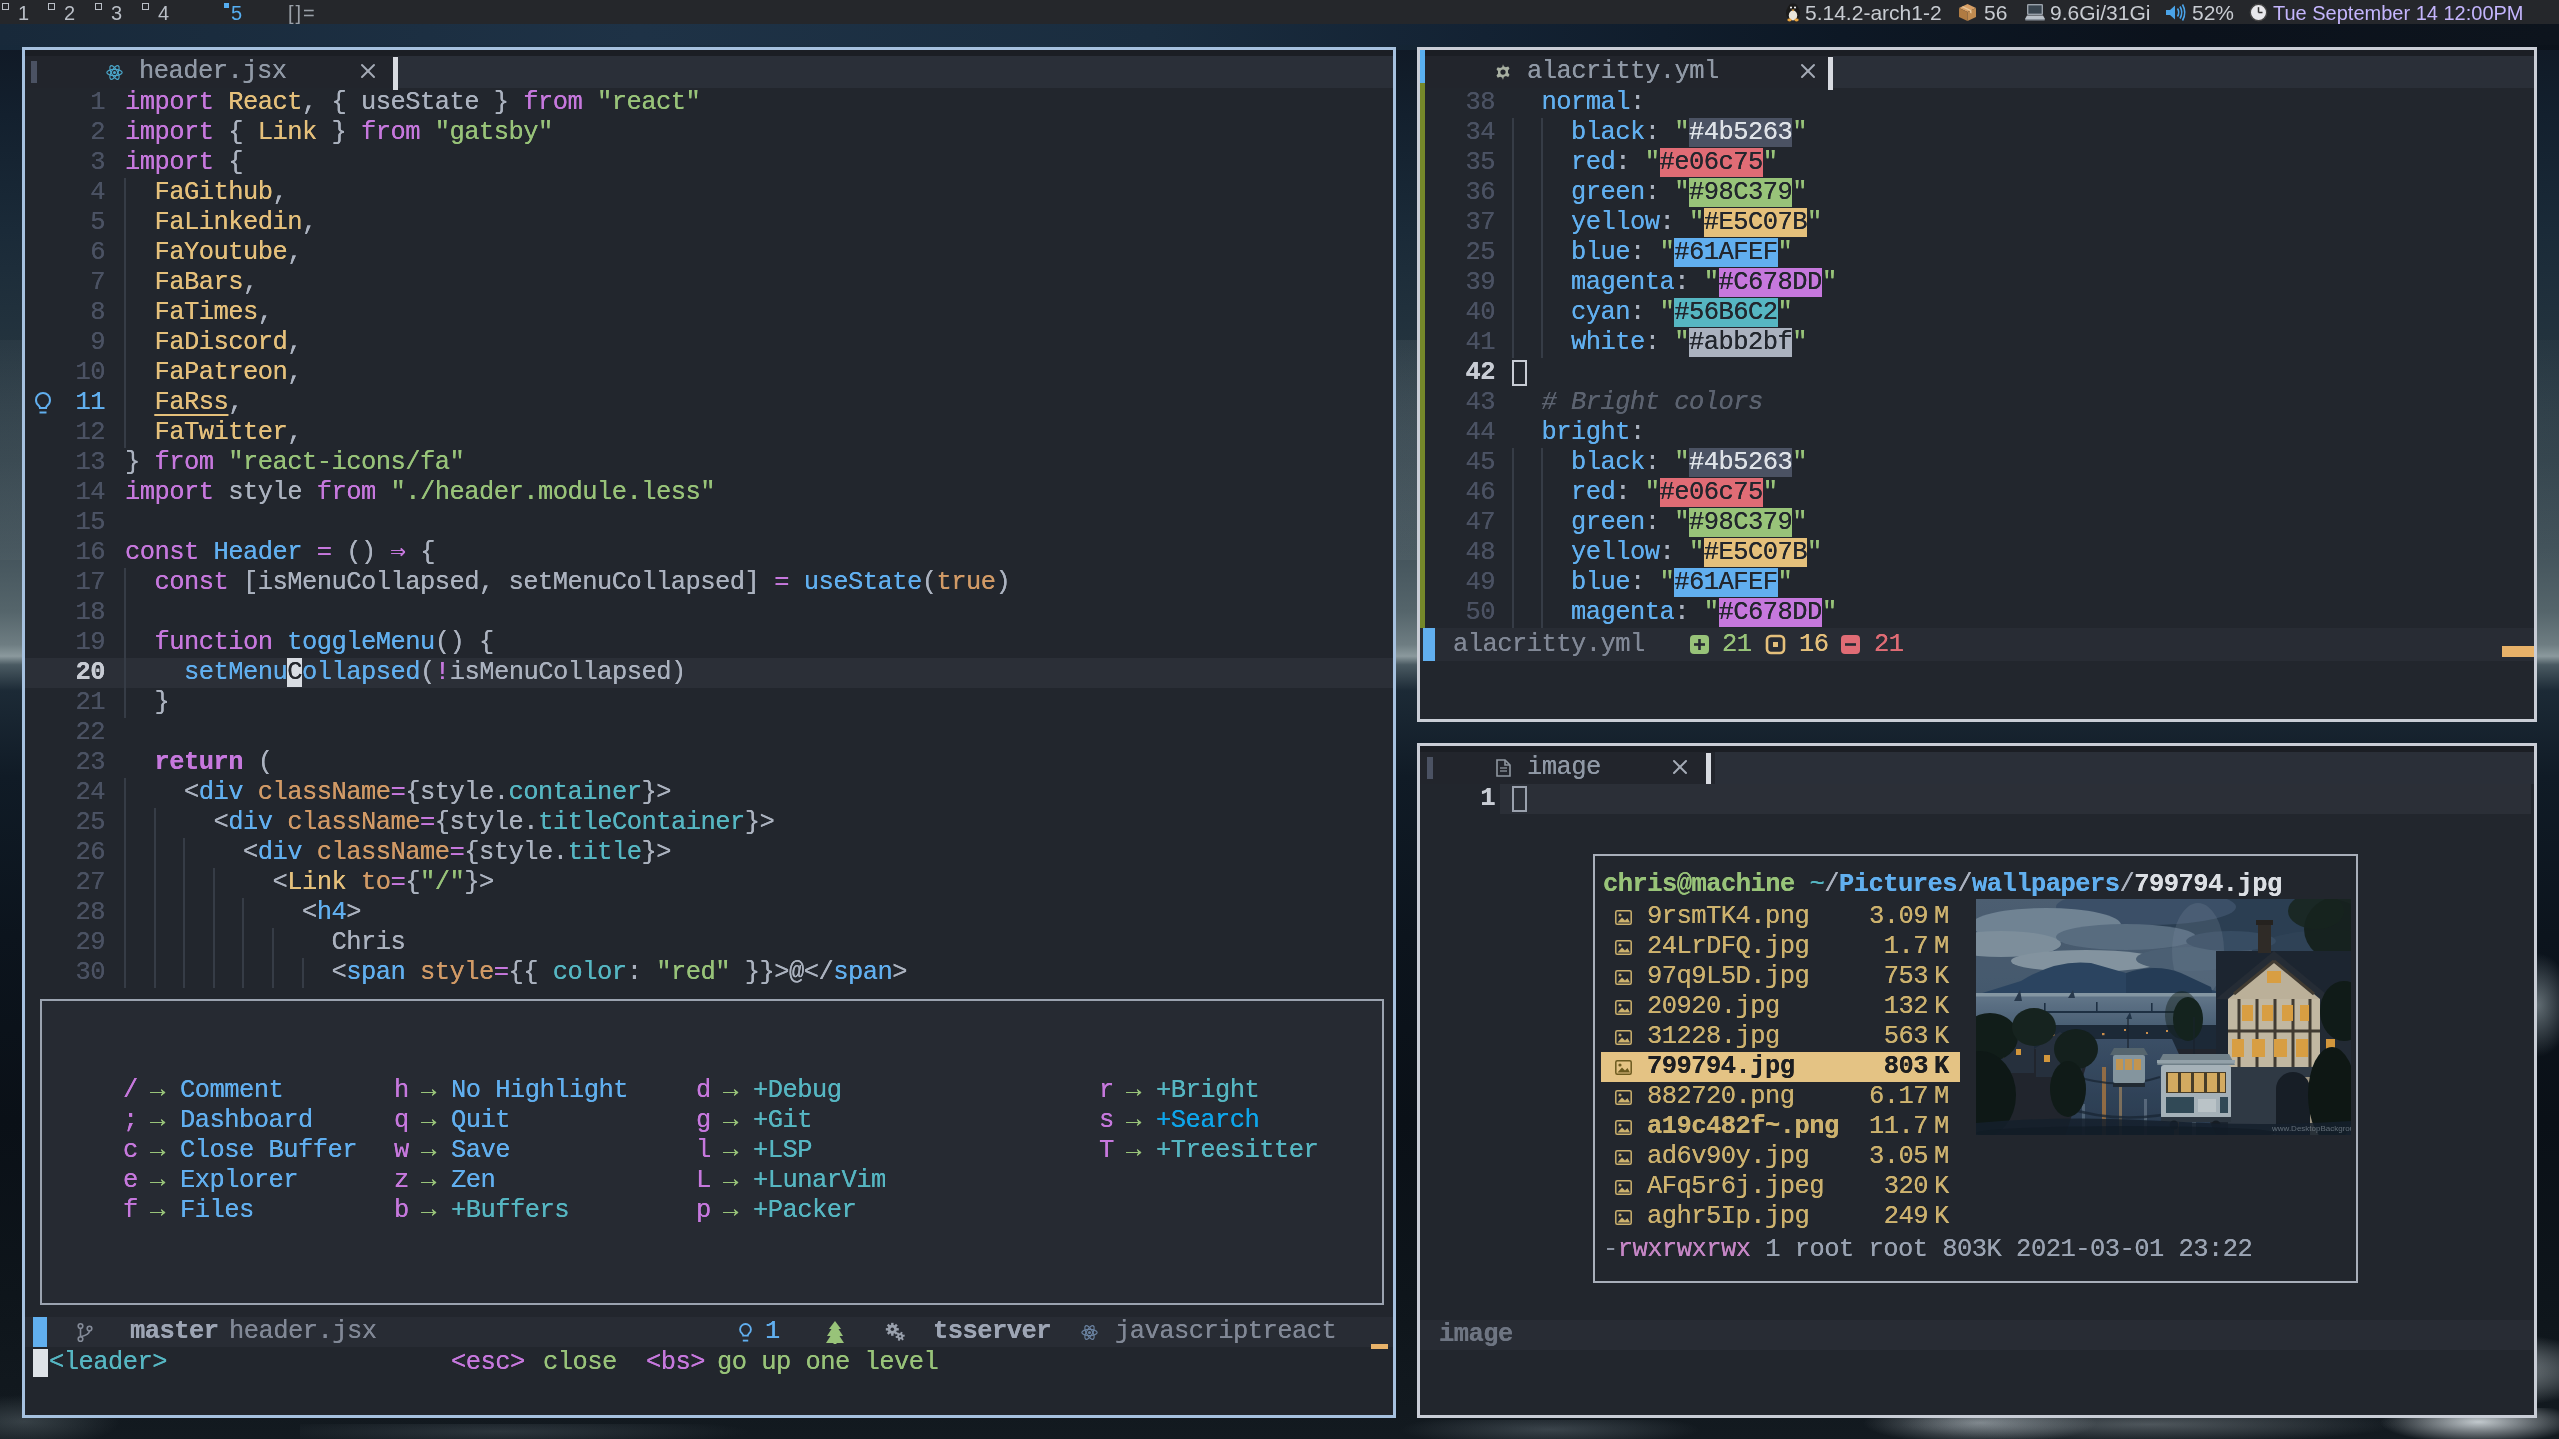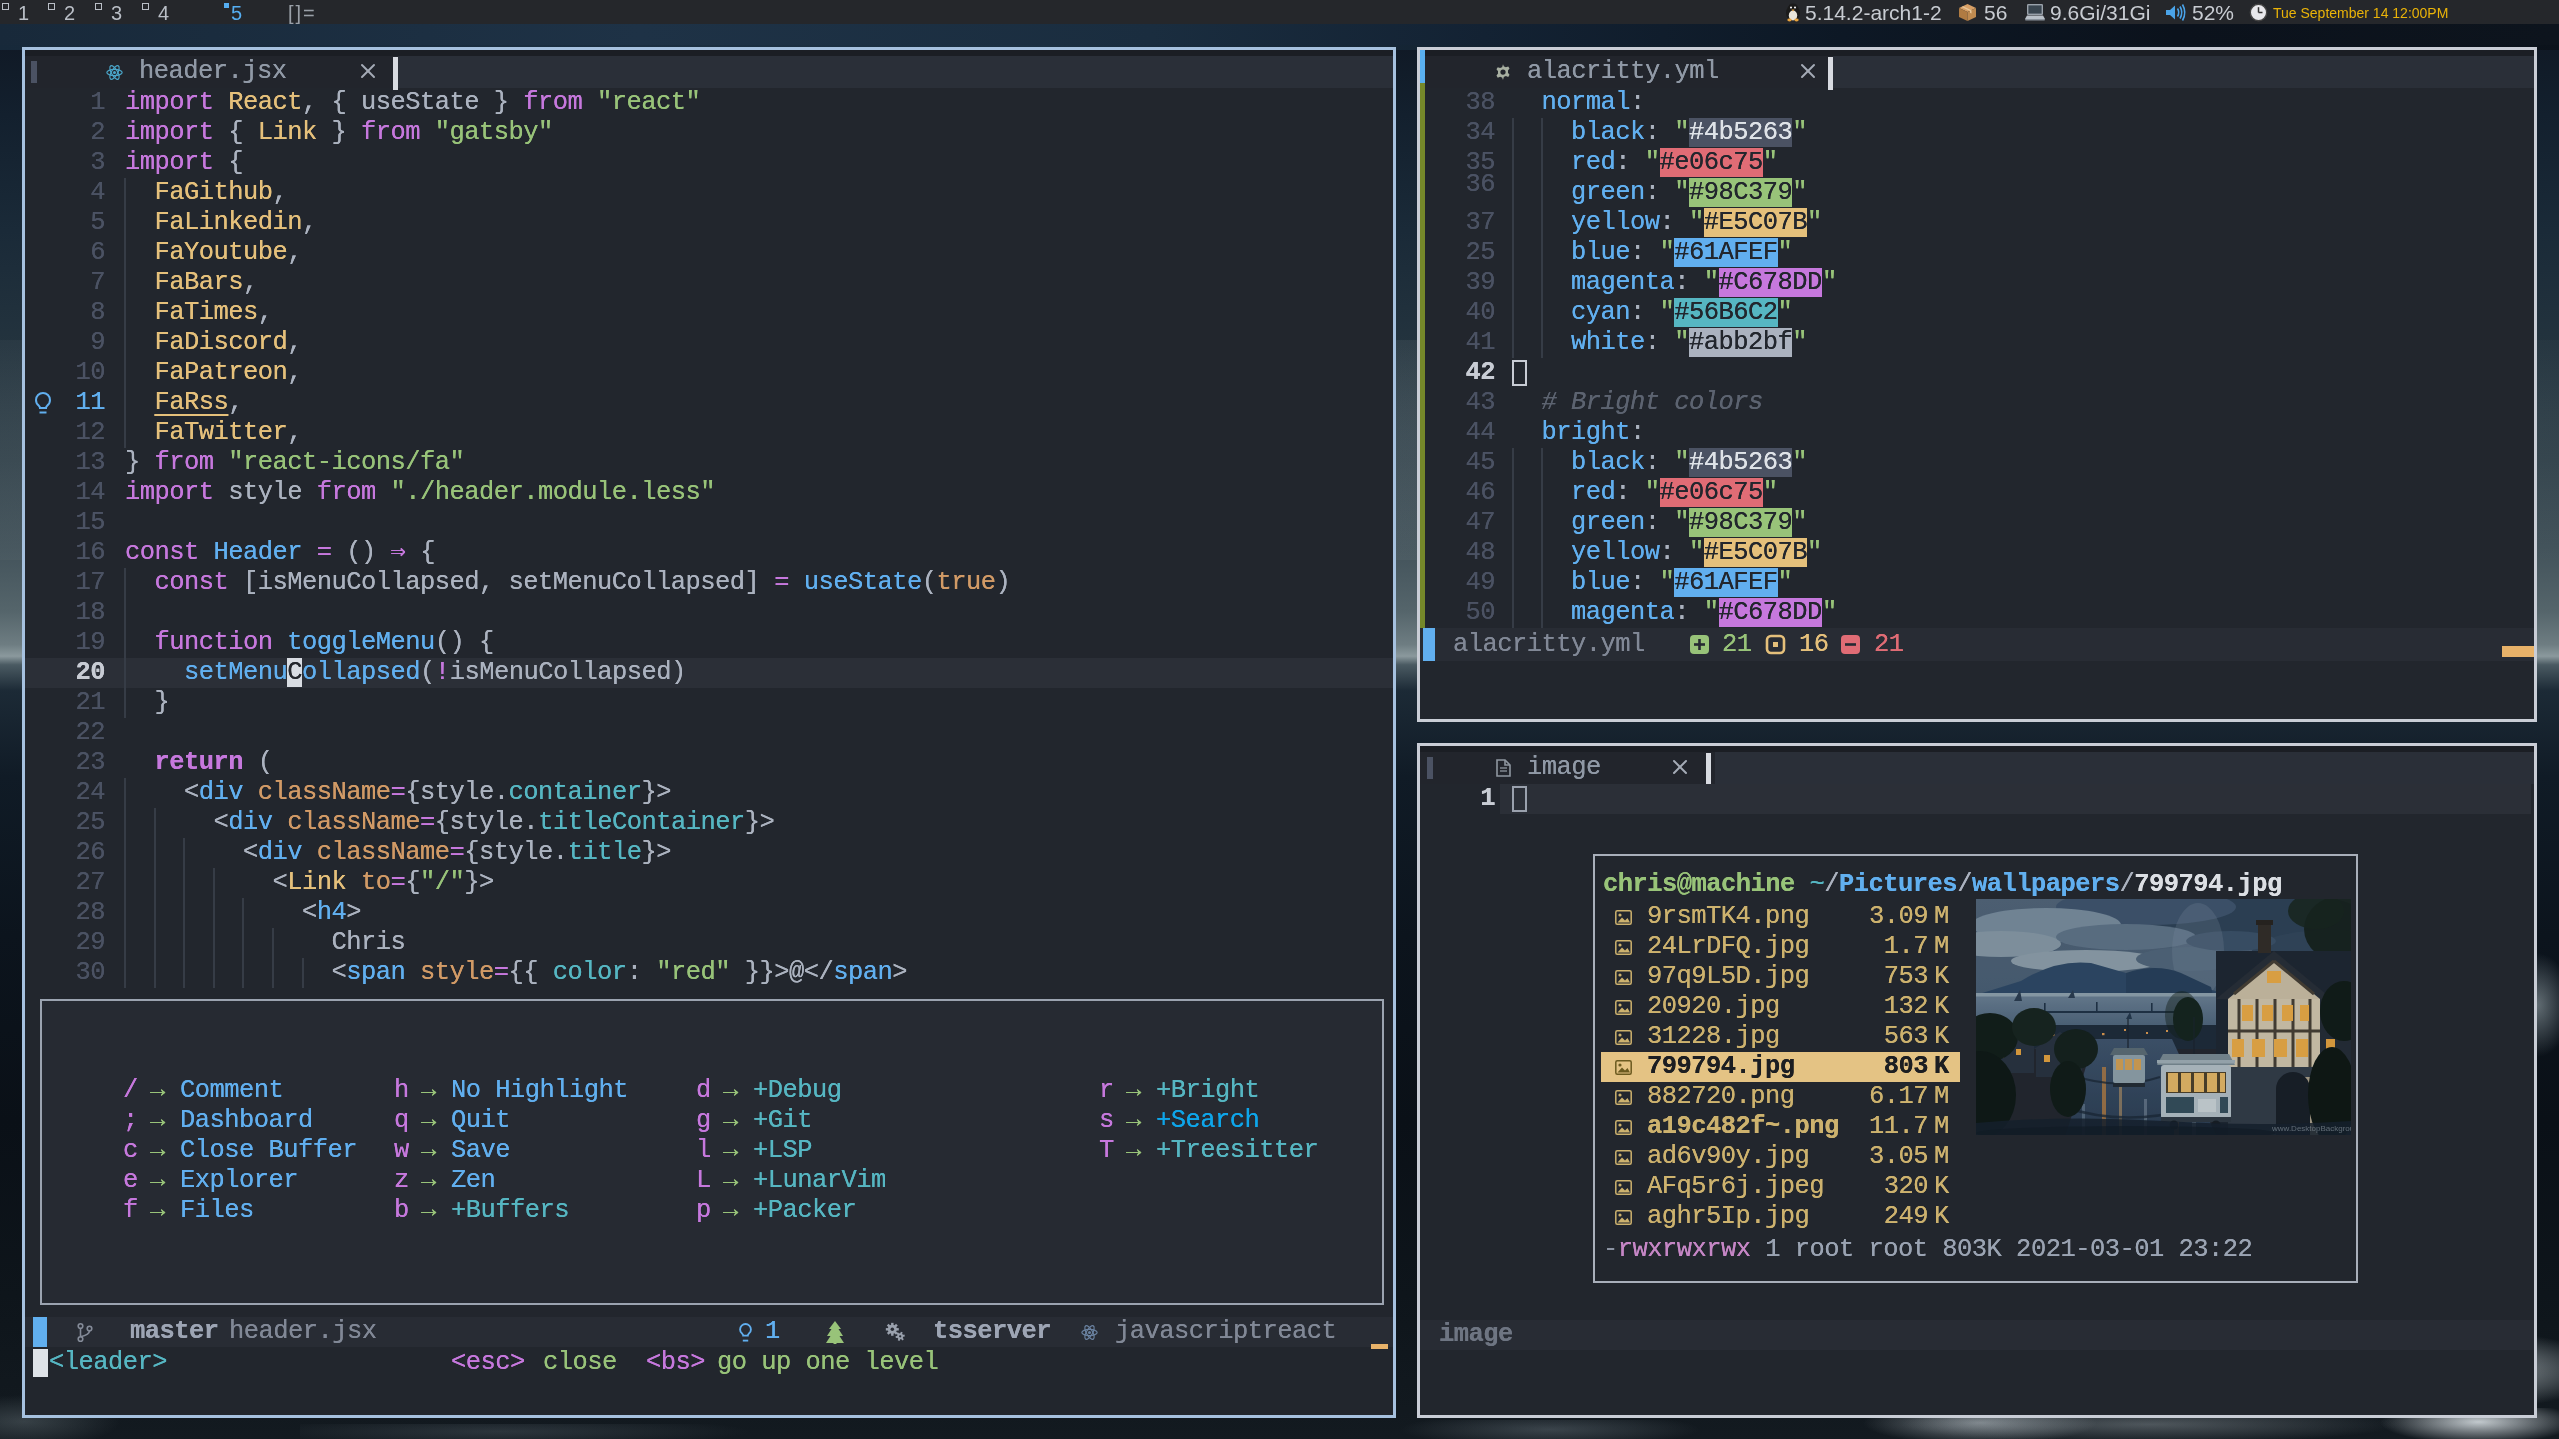--- a/index.html
+++ b/index.html
@@ -61,21 +61,21 @@
 <path d="M12.5 5.5 Q15 9.5 12.5 13.5" stroke="#4aa3e8" stroke-width="1.6" fill="none"></path>
 <path d="M15 3.5 Q18.5 9.5 15 15.5" stroke="#4aa3e8" stroke-width="1.6" fill="none"></path>
 <path d="M17.5 1.5 Q22 9.5 17.5 17.5" stroke="#4aa3e8" stroke-width="1.6" fill="none"></path>
   </svg>
 <div class="abs sans" style="left:2192px;top:0;height:24px;line-height:26px;font-size:21px;color:#c8ccd2;white-space:pre;">52%</div>
 <svg class="abs" style="left:2249px;top:3px;" width="19" height="19" viewBox="0 0 19 19">
 <circle cx="9.5" cy="9.5" r="8.2" fill="#e8e8ec" stroke="#444" stroke-width="1.4"></circle>
 <line x1="9.5" y1="9.5" x2="9.5" y2="4.2" stroke="#333" stroke-width="1.5"></line>
 <line x1="9.5" y1="9.5" x2="13.5" y2="9.5" stroke="#333" stroke-width="1.5"></line>
   </svg>
-<div class="abs sans" style="left:2273px;top:0;height:32px;line-height:26px;font-size:14px;color:#eab308;white-space:pre;">Tue September 14 12:00PM</div>
+<div class="abs sans" style="left:2273px;top:0;height:32px;line-height:26px;font-size:20px;color:#c4b5fd;white-space:pre;">Tue September 14 12:00PM</div>
 <div class="abs" style="left:22px;top:47px;width:1374px;height:1371px;background:#22262d;border:3px solid #a6c1df;box-sizing:border-box;"></div>
 <div class="abs" style="left:25px;top:50px;width:1368px;height:6px;background:#1b1e24;"></div>
 <div class="abs" style="left:25px;top:56px;width:1368px;height:32px;background:#2a2f38;"></div>
 <div class="abs" style="left:25px;top:56px;width:373px;height:32px;background:#22252c;"></div>
 <div class="abs" style="left:31px;top:61px;width:6px;height:22px;background:#4b5263;"></div>
 <svg class="abs" style="left:106px;top:64px;" width="17" height="17" viewBox="0 0 20 20">
     <g stroke="#4aa5c8" stroke-width="1.4" fill="none">
       <ellipse cx="10" cy="10" rx="9" ry="3.6"></ellipse>
       <ellipse cx="10" cy="10" rx="9" ry="3.6" transform="rotate(60 10 10)"></ellipse>
       <ellipse cx="10" cy="10" rx="9" ry="3.6" transform="rotate(120 10 10)"></ellipse>
@@ -292,21 +292,21 @@
       <line x1="3" y1="3" x2="15" y2="15"></line>
       <line x1="15" y1="3" x2="3" y2="15"></line>
     </g>
   </svg>
 <div class="abs" style="left:1828px;top:57px;width:5px;height:33px;background:#d8dbe1;"></div>
 <div class="abs" style="left:1420px;top:50px;width:5px;height:33px;background:#5ab0f0;"></div>
 <div class="abs" style="left:1420px;top:83px;width:5px;height:545px;background:#75882a;"></div>
 <div class="ln" style="left:1421px;top:88px;width:74px;text-align:right;color:#4b5263;font-weight:normal;">38</div>
 <div class="ln" style="left:1421px;top:118px;width:74px;text-align:right;color:#4b5263;font-weight:normal;">34</div>
 <div class="ln" style="left:1421px;top:148px;width:74px;text-align:right;color:#4b5263;font-weight:normal;">35</div>
-<div class="ln" style="left:1421px;top:170px;width:74px;text-align:right;color:#4b5263;font-weight:normal;">36</div>
+<div class="ln" style="left:1421px;top:178px;width:74px;text-align:right;color:#4b5263;font-weight:normal;">36</div>
 <div class="ln" style="left:1421px;top:208px;width:74px;text-align:right;color:#4b5263;font-weight:normal;">37</div>
 <div class="ln" style="left:1421px;top:238px;width:74px;text-align:right;color:#4b5263;font-weight:normal;">25</div>
 <div class="ln" style="left:1421px;top:268px;width:74px;text-align:right;color:#4b5263;font-weight:normal;">39</div>
 <div class="ln" style="left:1421px;top:298px;width:74px;text-align:right;color:#4b5263;font-weight:normal;">40</div>
 <div class="ln" style="left:1421px;top:328px;width:74px;text-align:right;color:#4b5263;font-weight:normal;">41</div>
 <div class="ln" style="left:1421px;top:358px;width:74px;text-align:right;color:#c8ccd4;font-weight:bold;">42</div>
 <div class="ln" style="left:1421px;top:388px;width:74px;text-align:right;color:#4b5263;font-weight:normal;">43</div>
 <div class="ln" style="left:1421px;top:418px;width:74px;text-align:right;color:#4b5263;font-weight:normal;">44</div>
 <div class="ln" style="left:1421px;top:448px;width:74px;text-align:right;color:#4b5263;font-weight:normal;">45</div>
 <div class="ln" style="left:1421px;top:478px;width:74px;text-align:right;color:#4b5263;font-weight:normal;">46</div>

